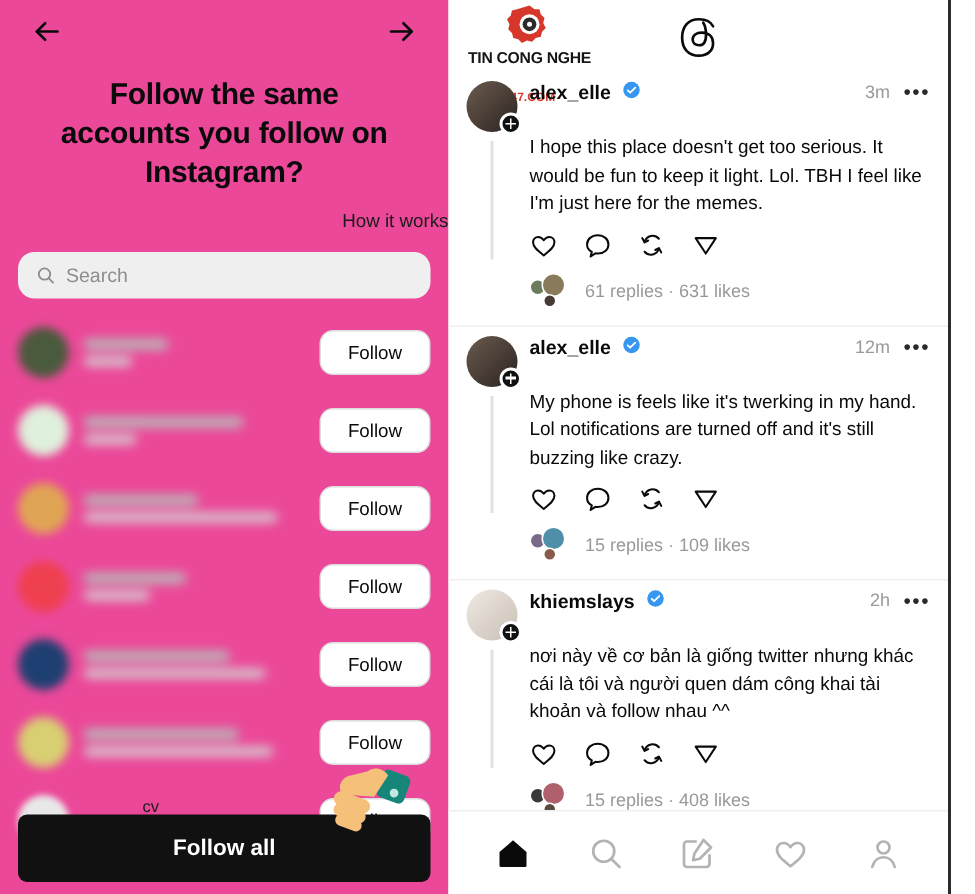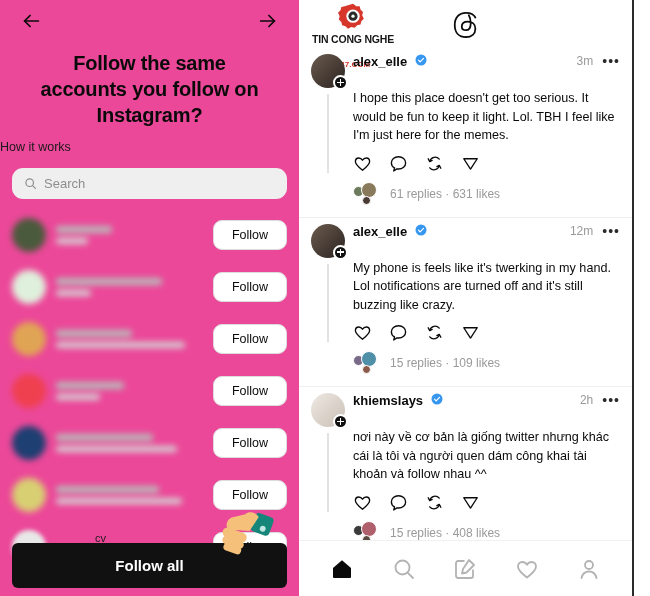--- a/index.html
+++ b/index.html
@@ -27,21 +27,21 @@
   .arrow-btn svg { display:block; }
 
   .lp-title {
     text-align: center;
     font-size: 20px; font-weight: bold; color: #0a0a0a;
     line-height: 26px;
     padding: 8px 34px 0 34px;
     letter-spacing: -0.2px;
   }
   .lp-sub {
-    text-align: left; font-size: 12.5px; color: #1a1a1a;
+    text-align: right; font-size: 12.5px; color: #1a1a1a;
     margin-top: 12px;
   }
   .search-wrap { padding: 14px 12px 0 12px; }
   .search-box {
     height: 31px; background: #efefef; border-radius: 11px;
     display: flex; align-items: center; gap: 7px; padding: 0 12px;
   }
   .search-box .ph { font-size: 13px; color: #8d8d8d; }
 
   .follow-list { margin-top: 10px; }

